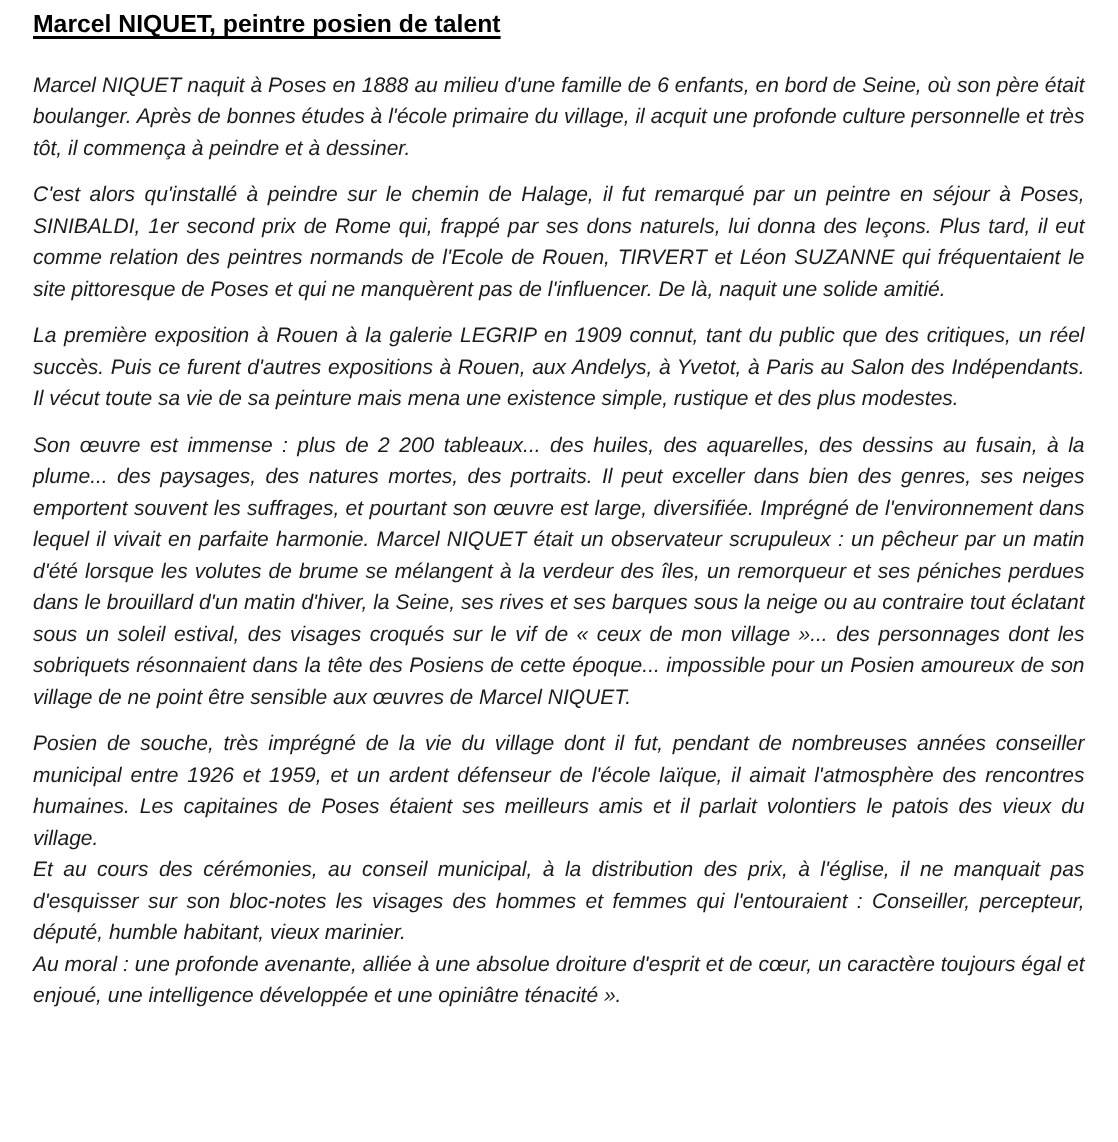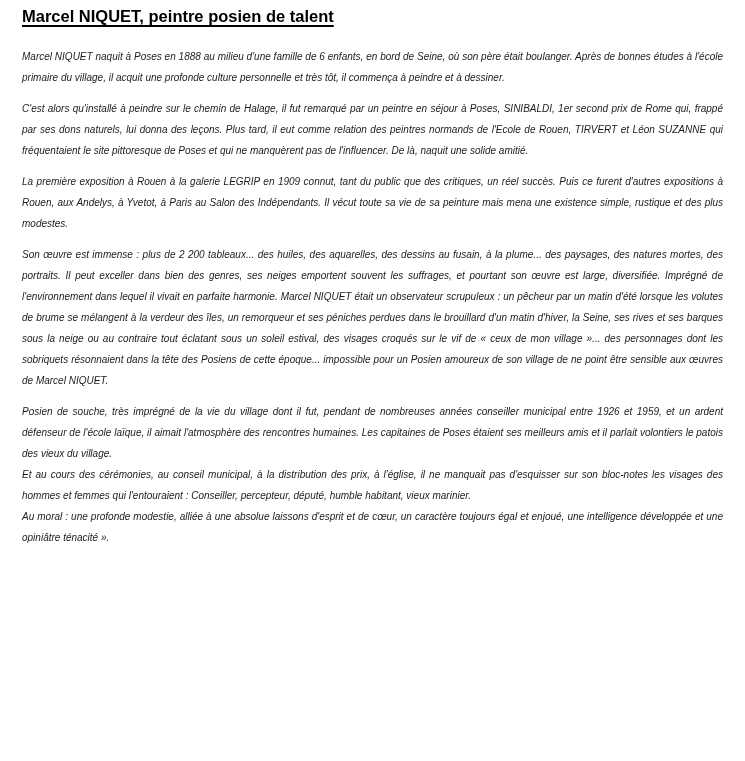--- a/index.html
+++ b/index.html
@@ -27,21 +27,21 @@
     line-height: 21px;
     color: #000000;
     text-decoration: underline;
     text-decoration-thickness: 1.5px;
     text-underline-offset: 3px;
     margin: 0 0 19px 0;
   }
   .para {
     font-family: "Liberation Sans", sans-serif;
     font-style: italic;
-    font-size: 10px;
+    font-size: 14px;
     line-height: 21px;
     color: #1b1b1b;
     text-align: justify;
     margin: 0;
   }
   .para.gap-after {
     margin-bottom: 10px;
   }
 </style>
 </head>
@@ -57,14 +57,14 @@
   <p class="para gap-after">La première exposition à Rouen à la galerie LEGRIP en 1909 connut, tant du public que des critiques, un réel succès. Puis ce furent d'autres expositions à Rouen, aux Andelys, à Yvetot, à Paris au Salon des Indépendants. Il vécut toute sa vie de sa peinture mais mena une existence simple, rustique et des plus modestes.</p>
 
   <p class="para gap-after">Son œuvre est immense : plus de 2 200 tableaux... des huiles, des aquarelles, des dessins au fusain, à la plume... des paysages, des natures mortes, des portraits. Il peut exceller dans bien des genres, ses neiges emportent souvent les suffrages, et pourtant son œuvre est large, diversifiée. Imprégné de l'environnement dans lequel il vivait en parfaite harmonie. Marcel NIQUET était un observateur scrupuleux : un pêcheur par un matin d'été lorsque les volutes de brume se mélangent à la verdeur des îles, un remorqueur et ses péniches perdues dans le brouillard d'un matin d'hiver, la Seine, ses rives et ses barques sous la neige ou au contraire tout éclatant sous un soleil estival, des visages croqués sur le vif de « ceux de mon village »... des personnages dont les sobriquets résonnaient dans la tête des Posiens de cette époque... impossible pour un Posien amoureux de son village de ne point être sensible aux œuvres de Marcel NIQUET.</p>
 
   <p class="para">Posien de souche, très imprégné de la vie du village dont il fut, pendant de nombreuses années conseiller municipal entre 1926 et 1959, et un ardent défenseur de l'école laïque, il aimait l'atmosphère des rencontres humaines. Les capitaines de Poses étaient ses meilleurs amis et il parlait volontiers le patois des vieux du village.</p>
 
   <p class="para">Et au cours des cérémonies, au conseil municipal, à la distribution des prix, à l'église, il ne manquait pas d'esquisser sur son bloc-notes les visages des hommes et femmes qui l'entouraient : Conseiller, percepteur, député, humble habitant, vieux marinier.</p>
 
 
 
-  <p class="para">Au moral : une profonde modestie, alliée à une absolue laissons d'esprit et de cœur, un caractère toujours égal et enjoué, une intelligence développée et une opiniâtre ténacité ».</p>
+  <p class="para">Au moral : une profonde avenante, alliée à une absolue droiture d'esprit et de cœur, un caractère toujours égal et enjoué, une intelligence développée et une opiniâtre ténacité ».</p>
 </main>
 
 </body></html>

